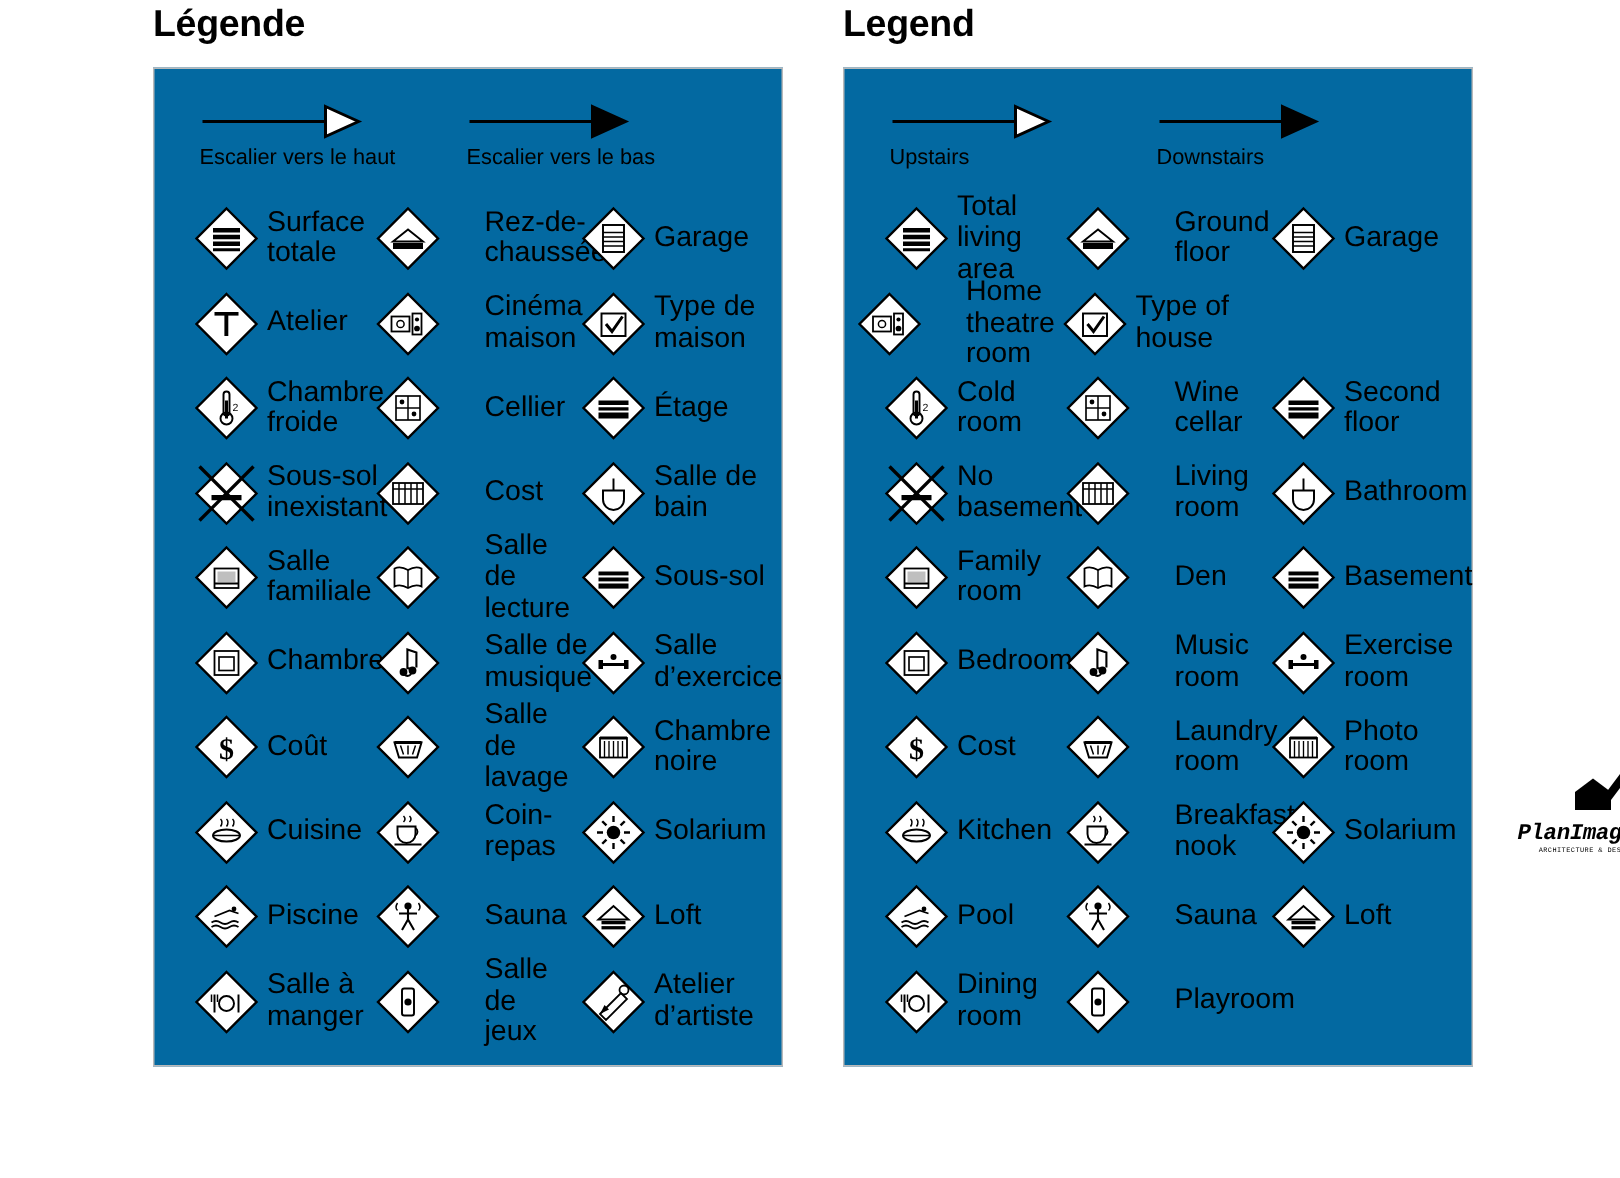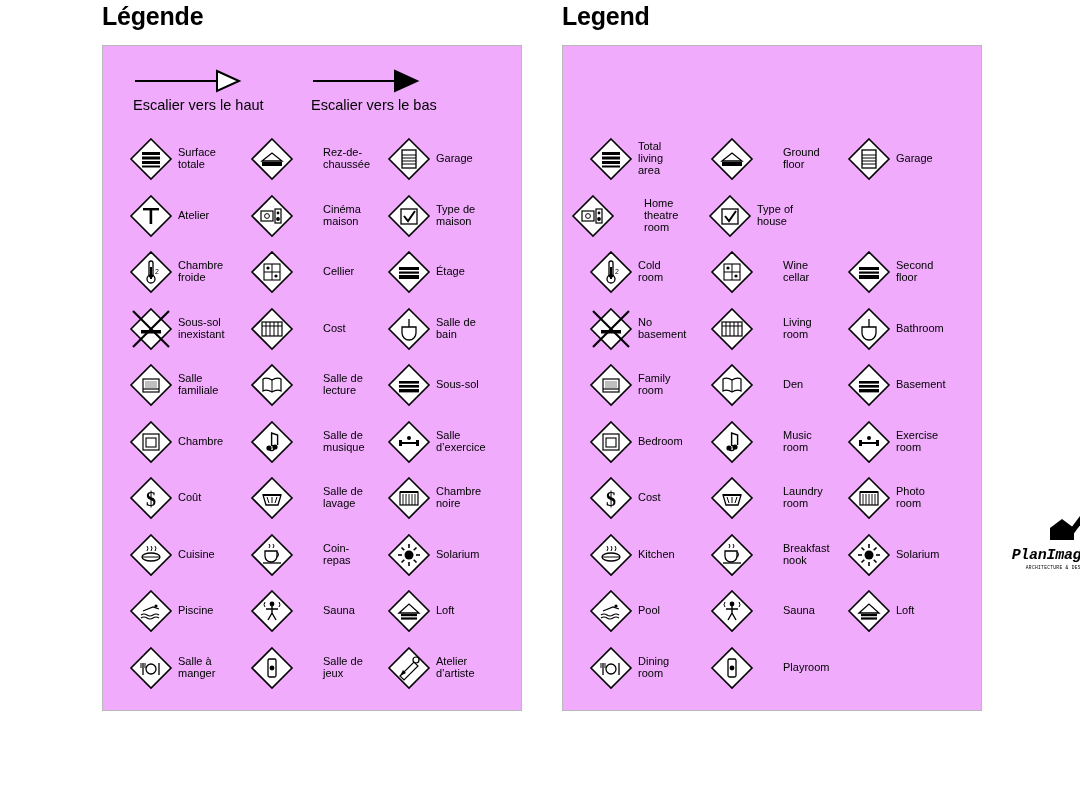--- a/index.html
+++ b/index.html
@@ -21,21 +21,21 @@
     height: 588px;
     padding-left: 28px;
   }
   .panel {
     position: absolute;
     top: 45px;
     width: 420px;
     height: 666px;
     border: 1px solid #b9b9b9;
     box-sizing: border-box;
-    background: #f0abfc;
+    background: #0369a1;
   }
   #panel-fr { left: 102px; }
   #panel-en { left: 562px; }
 
   .panel-title {
     position: absolute;
     top: 2px;
     font-size: 25px;
     font-weight: bold;
     letter-spacing: -0.2px;
@@ -86,21 +86,21 @@
   .cell.c2 { padding-left: 8px; gap: 24px; }
   .cell.c3 { padding-left: 6px; }
   .sym {
     width: 44px;
     height: 44px;
     flex: 0 0 44px;
     position: relative;
   }
   .sym svg { display: block; }
   .lbl {
-    font-size: 11px;
+    font-size: 19px;
     line-height: 1.08;
     margin-left: 5px;
     white-space: pre-line;
   }
 
   
   .logo {
     position: absolute;
     right: 18px;
     bottom: 18px;
@@ -535,20 +535,36 @@
               </svg>
             </div>
             <div class="lbl">Atelier
 d’artiste</div>
           </div>
         </div>
       </div>
   </div>
 
   <div class="panel" id="panel-en">
+    <div class="arrows">
+      <div class="arrow-item arr-a">
+        <svg class="arrow-svg" width="110" height="26" viewBox="0 0 110 26">
+          <line x1="2" y1="13" x2="86" y2="13" stroke="#000" stroke-width="2"></line>
+          <polygon points="84,3 106,13 84,23" fill="#fff" stroke="#000" stroke-width="2"></polygon>
+        </svg>
+        <div class="arrow-label">Upstairs</div>
+      </div>
+      <div class="arrow-item arr-b">
+        <svg class="arrow-svg" width="110" height="26" viewBox="0 0 110 26">
+          <line x1="2" y1="13" x2="86" y2="13" stroke="#000" stroke-width="2"></line>
+          <polygon points="84,3 106,13 84,23" fill="#000" stroke="#000" stroke-width="2"></polygon>
+        </svg>
+        <div class="arrow-label">Downstairs</div>
+      </div>
+    </div>
     <div class="grid">
         <div class="row">
           <div class="cell c1">
             <div class="sym">
               <svg width="44" height="44" viewBox="0 0 44 44">
                 <polygon points="22,2 42,22 22,42 2,22" fill="#fff" stroke="#000" stroke-width="1.6"></polygon>
                 <rect x="13" y="15" width="18" height="3" fill="#000"></rect>
                 <rect x="13" y="19.5" width="18" height="3" fill="#000"></rect>
                 <rect x="13" y="24" width="18" height="3" fill="#000"></rect>
                 <rect x="13" y="28.5" width="18" height="2" fill="#000"></rect>

